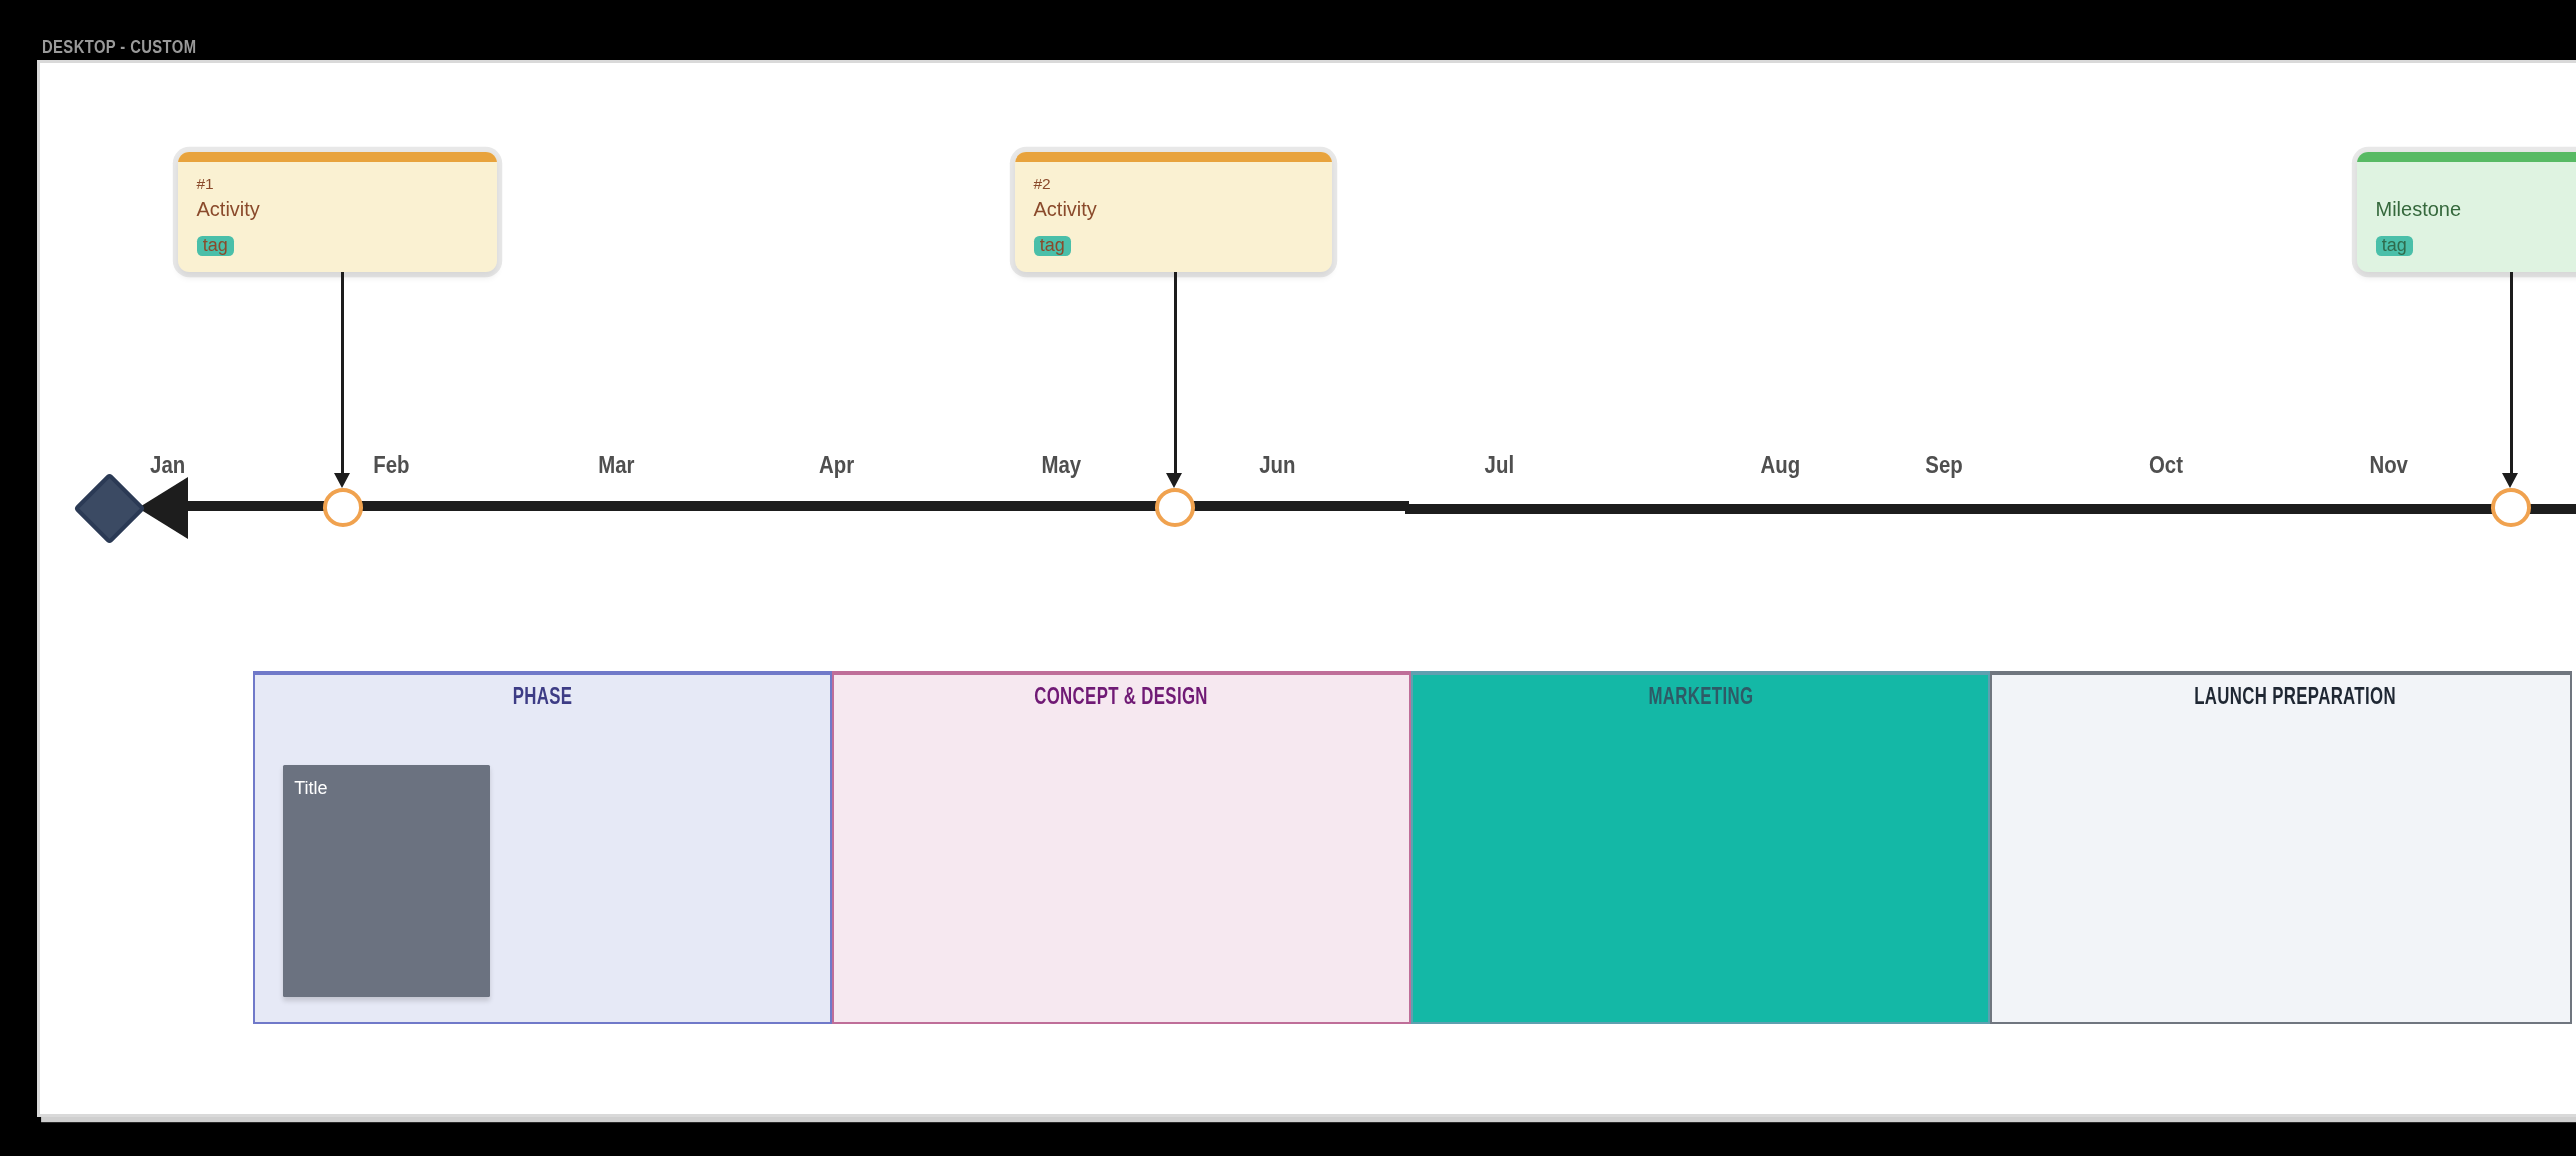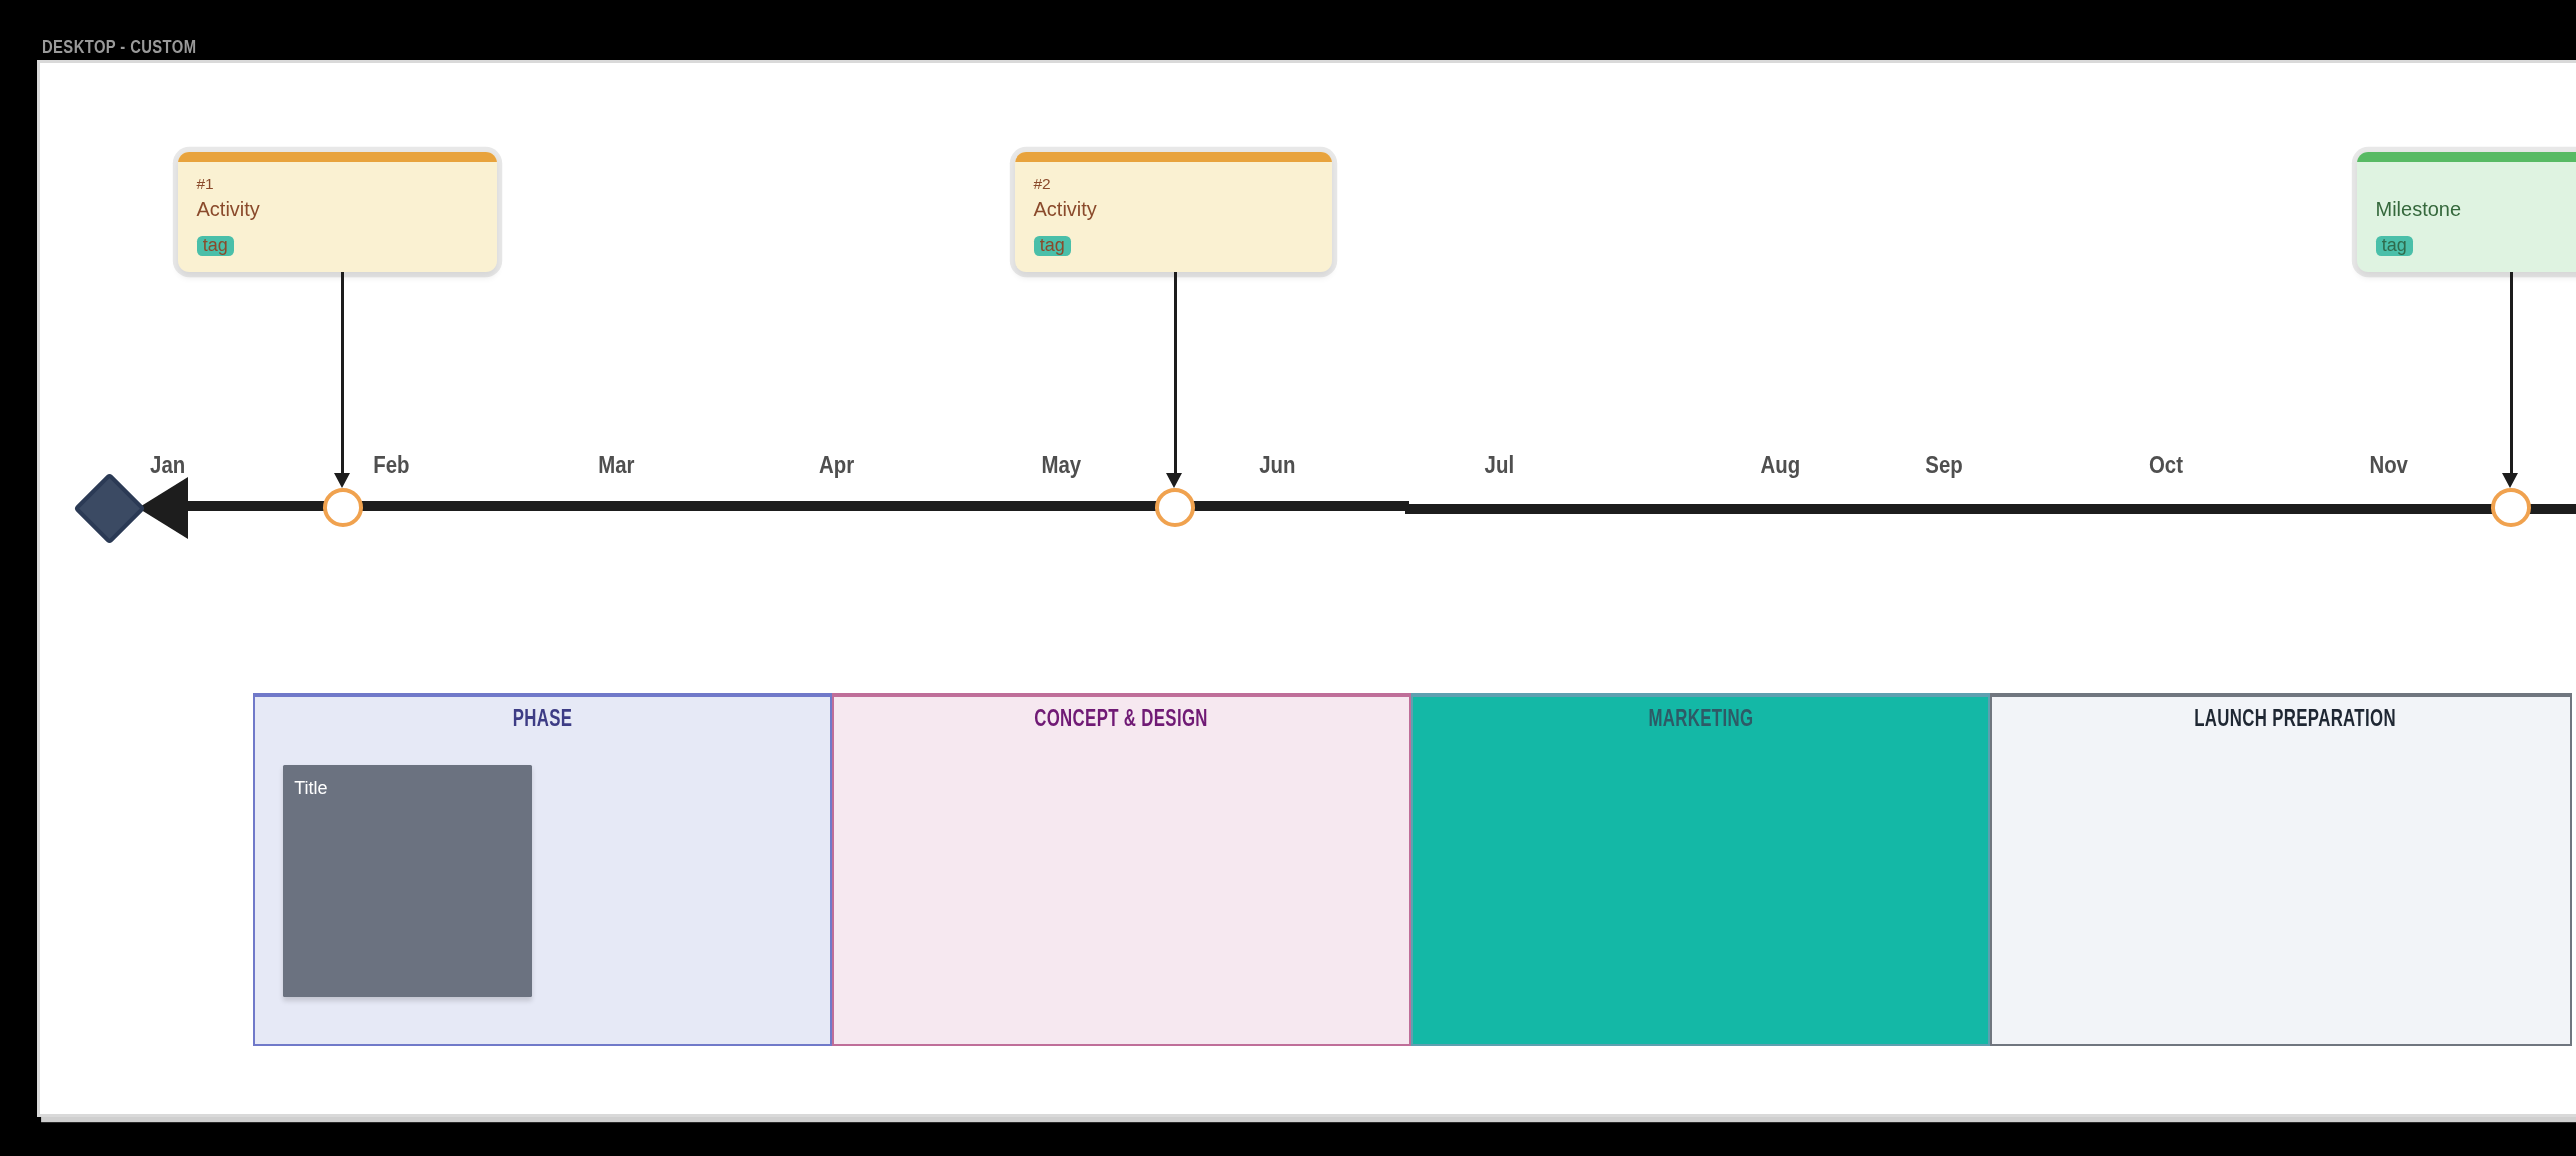--- a/index.html
+++ b/index.html
@@ -37,24 +37,24 @@
   .diamond{position:absolute;width:43px;height:43px;transform:rotate(45deg);
            border:4.1px solid #2b3a55;border-radius:4.1px;}
   #tl-start-arrowhead{position:absolute;left:138px;top:477px;width:0;height:0;
            border-top:31px solid transparent;border-bottom:31px solid transparent;
            border-right:50px solid #1d1d1d;}
   .month-label{position:absolute;top:451px;width:155px;text-align:center;
                font-size:24px;font-weight:bold;color:#4f4f4f;}
 
   
   .phase-section{position:absolute;top:671px;height:353px;box-sizing:border-box;
-                 border-style:solid;border-width:4.6px 2.6px 2.6px 2.6px;text-align:center;margin-top:22px;}
+                 border-style:solid;border-width:4.6px 2.6px 2.6px 2.6px;text-align:center;}
   .phase-header{margin-top:7.2px;font-size:24px;font-weight:bold;letter-spacing:0.5px;}
 
-  #phase-item{position:absolute;left:283px;top:765px;width:249px;height:232px;
+  #phase-item{position:absolute;left:283px;top:765px;width:207px;height:232px;
               background:#6b7280;border-radius:1.5px;box-shadow:0 3.1px 5.2px rgba(0,0,0,.15);
               text-align:left;}
   #phase-item-label{padding:13.4px 0 0 11.3px;font-size:18px;color:#fff;}
 </style>
 </head>
 <body>
 
 <div id="stage">
 
   <div id="frame-label">DESKTOP - CUSTOM</div>

